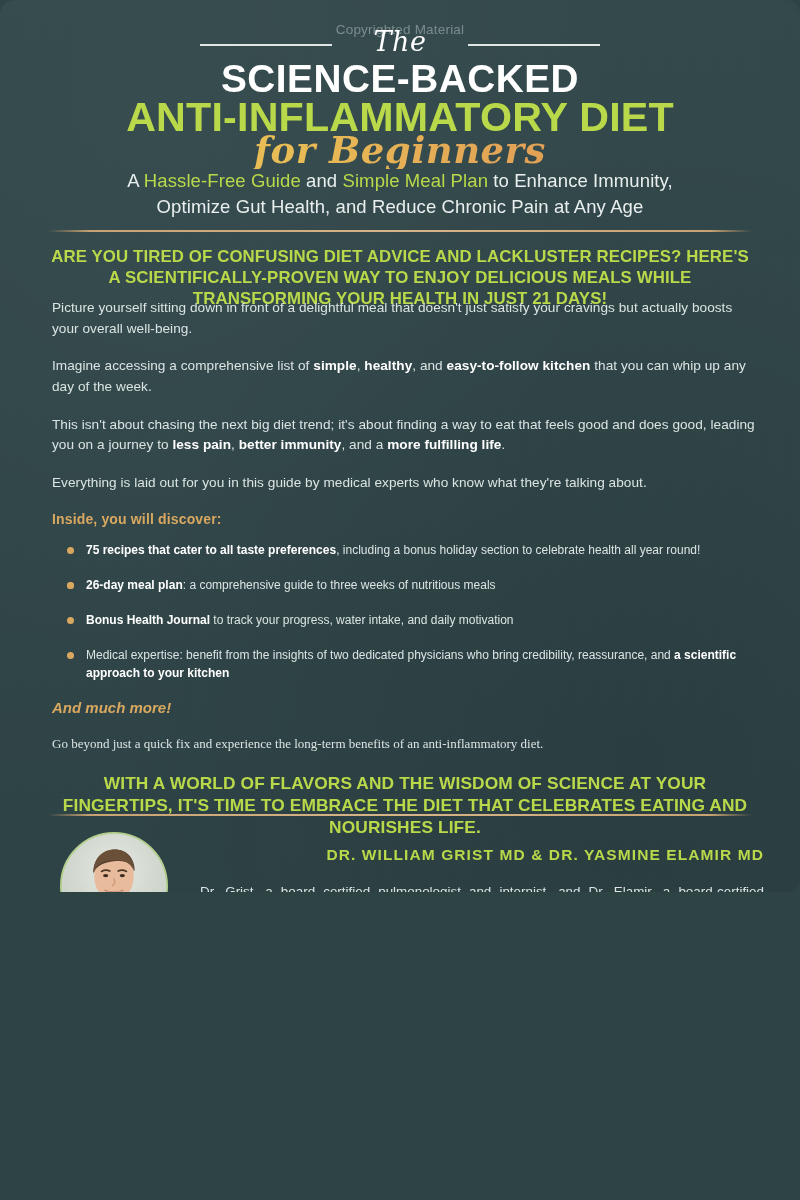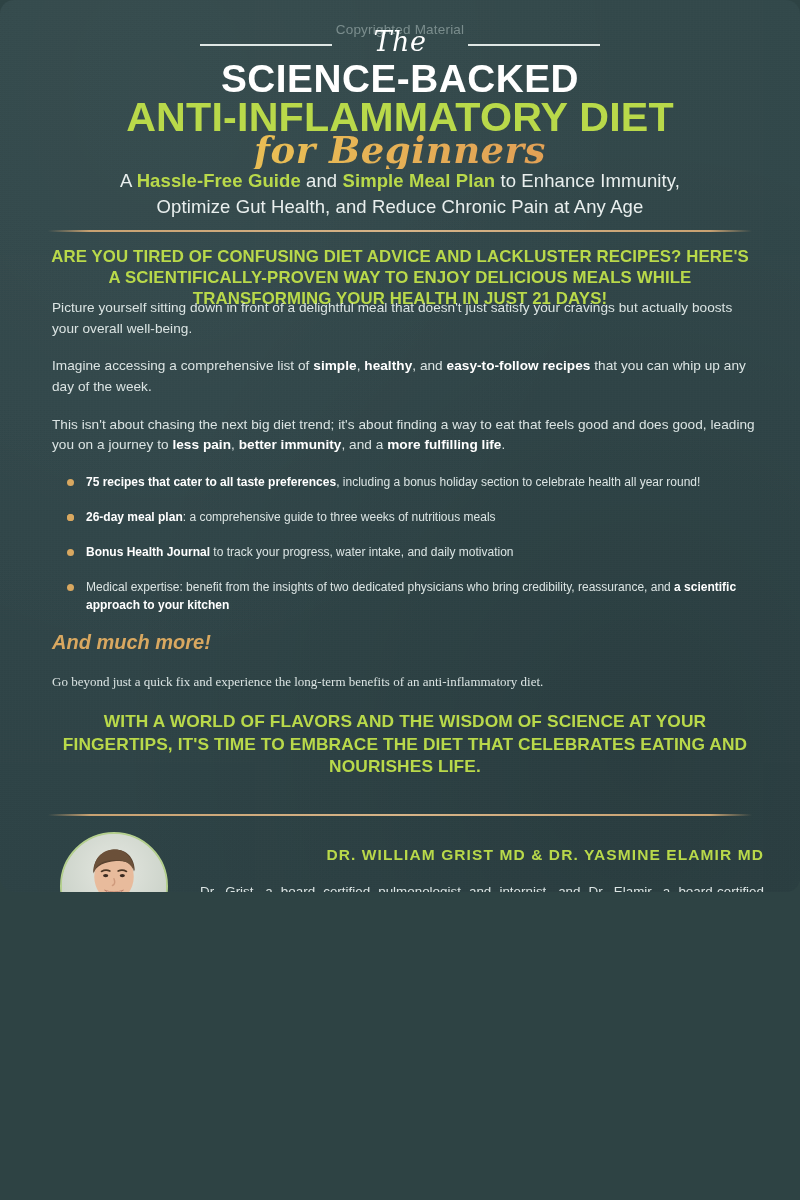--- a/index.html
+++ b/index.html
@@ -114,21 +114,21 @@
 
   #subtitle {
     position: absolute;
     top: 168px; left: 96px; right: 96px;
     text-align: center;
     font-size: 18.5px;
     line-height: 1.42;
     color: #e9efee;
     letter-spacing: .1px;
   }
-  #subtitle b { color: #b9d94a; font-weight: bold; text-align: center; }
+  #subtitle b { color: #b9d94a; font-weight: normal; text-align: center; }
 
   .rule-gold {
     position: absolute;
     height: 2px;
     left: 48px; right: 48px;
     background: linear-gradient(90deg, rgba(196,160,110,0) 0%, #c9a272 6%, #d7b488 50%, #c9a272 94%, rgba(196,160,110,0) 100%);
   }
   #rule-top { top: 230px; }
   #rule-bottom { top: 814px; }
 
@@ -179,21 +179,21 @@
   ul#bullets li b { color: #ffffff; font-weight: bold; }
   ul#bullets li .dot {
     position: absolute;
     left: -19px;
     top: 6px;
     width: 7px; height: 7px;
     border-radius: 50%;
     background: #d9a860;
   }
   #much-more {
-    font-size: 20px;
+    font-size: 15px;
     font-weight: bold;
     font-style: italic;
     color: #d9a860;
     margin: 4px 0 18px 0;
   }
   #closing-para {
     font-size: 13px;
     line-height: 1.5;
     color: #dbe4e3;
     margin: 0 0 20px 0;
@@ -319,25 +319,27 @@
     <span>A </span><b>Hassle-Free Guide</b><span> and </span><b>Simple Meal Plan</b><span> to Enhance Immunity, Optimize Gut Health, and Reduce Chronic Pain at Any Age</span>
   </div>
 
   <div class="rule-gold" id="rule-top"></div>
 
   <div id="headline-top">ARE YOU TIRED OF CONFUSING DIET ADVICE AND LACKLUSTER RECIPES? HERE'S A SCIENTIFICALLY-PROVEN WAY TO ENJOY DELICIOUS MEALS WHILE TRANSFORMING YOUR HEALTH IN JUST 21 DAYS!</div>
 
   <div id="body">
     <p class="para">Picture yourself sitting down in front of a delightful meal that doesn't just satisfy your cravings but actually boosts your overall well-being.</p>
 
-    <p class="para"><span>Imagine accessing a comprehensive list of </span><b>simple</b><span>, </span><b>healthy</b><span>, and </span><b>easy-to-follow recipes</b><span> that you can whip up any day of the week.</span></p>
+    <p class="para"><span>Imagine accessing a comprehensive list of </span><b>simple</b><span>, </span><b>healthy</b><span>, and </span><b>easy-to-follow kitchen</b><span> that you can whip up any day of the week.</span></p>
 
     <p class="para"><span>This isn't about chasing the next big diet trend; it's about finding a way to eat that feels good and does good, leading you on a journey to </span><b>less pain</b><span>, </span><b>better immunity</b><span>, and a </span><b>more fulfilling life</b><span>.</span></p>
 
-
+    <p class="para">Everything is laid out for you in this guide by medical experts who know what they're talking about.</p>
+
+    <div id="inside-label">Inside, you will discover:</div>
 
     <ul id="bullets">
       <li>
         <span class="dot"></span><b>75 recipes that cater to all taste preferences</b><span>, including a bonus holiday section to celebrate health all year round!</span>
       </li>
       <li>
         <span class="dot"></span>
       </li>
       <li>
         <span class="dot"></span><b>26-day meal plan</b><span>: a comprehensive guide to three weeks of nutritious meals</span>

